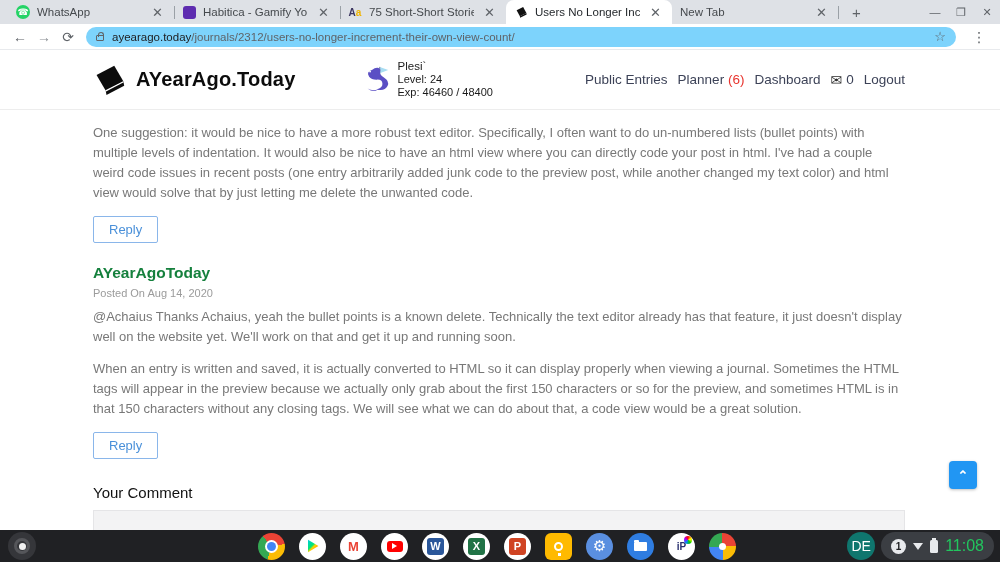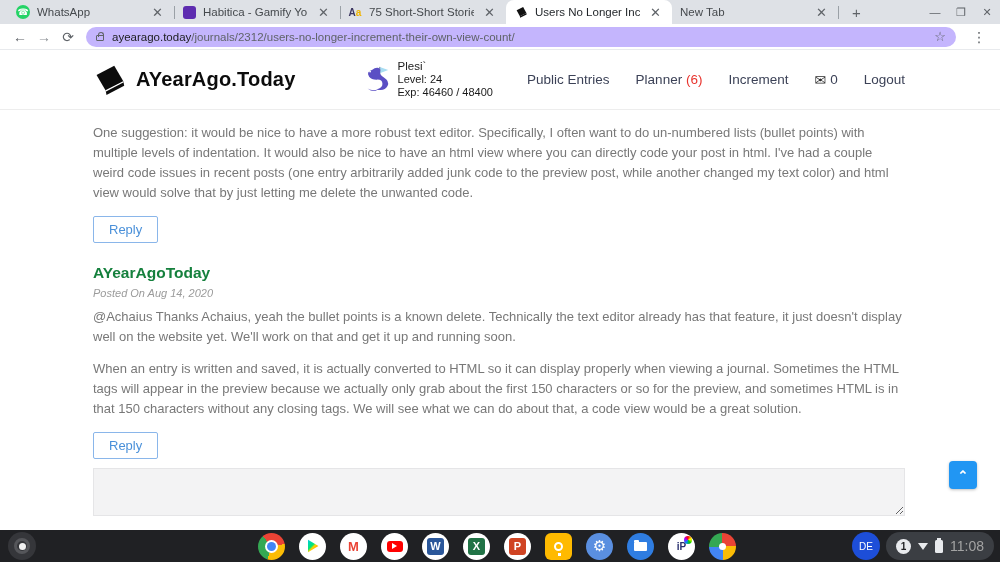--- a/index.html
+++ b/index.html
@@ -20,49 +20,49 @@
   .fav-st{font-size:10px;font-weight:bold;color:#3b3560;}
   .fav-st b{color:#f0b400;}
   .newtab-btn{margin-left:8px;margin-bottom:3px;font-size:15px;color:#5f6368;padding:0 6px;}
   .wincontrols{position:absolute;right:0;top:0;height:24px;display:flex;align-items:center;gap:0;}
   .winbtn{width:26px;height:24px;display:flex;align-items:center;justify-content:center;font-size:11px;color:#5f6368;}
 
   
   .toolbar{height:26px;background:#fff;display:flex;align-items:center;padding:0 8px;border-bottom:1px solid #e8eaed;}
   .navbtn{width:24px;height:22px;display:flex;align-items:center;justify-content:center;font-size:14px;color:#5f6368;}
   .navbtn.fwd{color:#8b9095;}
-  .omnibox{flex:1;height:20px;margin:0 10px 0 6px;background:#c4b5fd;border-radius:10px;display:flex;align-items:center;padding:0 10px;gap:8px;}
+  .omnibox{flex:1;height:20px;margin:0 10px 0 6px;background:#7dd3fc;border-radius:10px;display:flex;align-items:center;padding:0 10px;gap:8px;}
   .lock{width:8px;height:6px;border:1.2px solid #5f6368;border-radius:1px;position:relative;margin-top:3px;}
   .lock:before{content:"";position:absolute;left:1px;top:-4px;width:4px;height:4px;border:1.2px solid #5f6368;border-bottom:none;border-radius:3px 3px 0 0;}
   .url{font-size:11.5px;white-space:nowrap;overflow:hidden;}
   .url .domain{color:#202124;}
   .url .path{color:#5f6368;}
   .star{margin-left:auto;font-size:13px;color:#5f6368;}
   .menu-dots{font-size:14px;color:#5f6368;padding:0 6px;letter-spacing:0;}
 
   
   .page{position:relative;height:480px;background:#fff;overflow:hidden;}
   .site-header{height:60px;display:flex;align-items:center;padding:0 95px 0 92px;border-bottom:1px solid #ededed;}
   .logo-book{width:36px;height:34px;}
   .logo-text{font-size:20px;font-weight:700;color:#0c0c0c;margin-left:8px;letter-spacing:.2px;}
   .userbox{display:flex;align-items:center;margin-left:66px;gap:6px;}
   .avatar{width:30px;height:32px;}
   .userinfo{font-size:11px;color:#1a1a1a;line-height:13px;}
   .userinfo .uname{font-size:11.5px;}
-  .sitenav{margin-left:auto;display:flex;align-items:center;gap:26px;font-size:13.5px;color:#3c4257;}
+  .sitenav{margin-left:auto;display:flex;align-items:center;gap:10px;font-size:13.5px;color:#3c4257;}
   .sitenav .badge{color:#e8342e;}
   .mailitem{display:flex;align-items:center;gap:4px;}
   .mail-ic{font-size:14px;color:#2b2b2b;}
 
   
   .content{padding:5px 95px 0 93px;}
   .ptext{font-size:13px;line-height:20px;color:#787878;margin:8px 0 0;}
   .reply-btn{margin-top:13px;background:#fff;border:1px solid #8ab6ea;color:#4a90d9;font-size:13px;padding:5px 15px;border-radius:2px;cursor:pointer;}
   .author{font-size:15.5px;font-weight:700;color:#15803d;margin-top:21px;}
-  .posted{font-size:11px;font-style:italic;color:#9b9b9b;margin-top:5px;}
+  .posted{font-size:11px;color:#9b9b9b;margin-top:5px;}
   .formlabel{font-size:15px;color:#111;margin-top:25px;font-weight:500;}
   .ta-wrap{position:relative;margin-top:9px;width:812px;}
   .comment-ta{width:812px;height:48px;background:#f3f3f4;border:1px solid #e5e5e7;resize:both;outline:none;display:block;}
   .scrolltop{position:absolute;right:23px;top:411px;width:28px;height:28px;background:#2196f3;border:none;border-radius:4px;color:#fff;font-size:13px;font-weight:bold;cursor:pointer;box-shadow:0 1px 3px rgba(0,0,0,.25);}
 
   
   .shelf{position:absolute;left:0;bottom:0;width:1000px;height:32px;background:#202124;display:flex;align-items:center;}
   .launcher{position:absolute;left:8px;top:2px;width:28px;height:28px;border-radius:50%;background:#35363a;display:flex;align-items:center;justify-content:center;}
   .launcher .ring{width:16px;height:16px;border-radius:50%;border:3px solid #55565a;display:flex;align-items:center;justify-content:center;}
   .launcher .dot{width:7px;height:7px;border-radius:50%;background:#f1f1f1;}
@@ -86,27 +86,27 @@
   .bulb:after{content:"";position:absolute;left:2px;top:9px;width:3px;height:3px;background:#fff;}
   .ic-settings{background:#5a8fe0;color:#fff;font-size:15px;}
   .ic-files{background:#2f7de1;}
   .folder{width:13px;height:9px;background:#fff;border-radius:1px;position:relative;}
   .folder:before{content:"";position:absolute;top:-2px;left:0;width:5px;height:2px;background:#fff;border-radius:1px 1px 0 0;}
   .ip-txt{font-size:10px;font-weight:bold;color:#28306e;}
   .ip-dot{position:absolute;top:3px;right:3px;width:8px;height:8px;border-radius:50%;background:conic-gradient(#f00,#ff0,#0c0,#08f,#a0f,#f00);}
   .ic-photos{background:conic-gradient(#ea4335 0 25%,#fbbc05 0 50%,#4285f4 0 75%,#34a853 0 100%);}
   .ic-photos .c{width:7px;height:7px;border-radius:50%;background:#fff;}
   .status{position:absolute;right:6px;top:2px;display:flex;align-items:center;gap:6px;}
-  .kb-pill{width:28px;height:28px;border-radius:50%;background:#1d4ed8;color:#fff;font-size:10px;display:flex;align-items:center;justify-content:center;}
+  .kb-pill{width:28px;height:28px;border-radius:50%;background:#0f766e;color:#fff;font-size:14px;display:flex;align-items:center;justify-content:center;}
   .tray{height:28px;border-radius:14px;background:#3b3e43;display:flex;align-items:center;gap:7px;padding:0 10px;}
   .notif{width:15px;height:15px;border-radius:50%;background:#e8eaed;color:#202124;font-size:10px;font-weight:bold;display:flex;align-items:center;justify-content:center;}
   .tri-down{width:0;height:0;border-left:5px solid transparent;border-right:5px solid transparent;border-top:7px solid #e8eaed;}
   .batt{width:8px;height:13px;background:#e8eaed;border-radius:1.5px;position:relative;margin-top:1px;}
   .batt:before{content:"";position:absolute;top:-2px;left:2px;width:4px;height:2px;background:#e8eaed;}
-  .clock{color:#a3a3a3;font-size:14px;}
+  .clock{color:#22c55e;font-size:16px;}
 </style>
 </head>
 <body>
 
 <div class="screen">
 
   <div class="tabstrip">
     <div class="tab">
       <span class="favicon fav-wa">☎</span>
       <span class="title">WhatsApp</span>
@@ -184,39 +184,40 @@
         <div class="userinfo">
           <div class="uname">Plesi`</div>
           <div>Level: 24</div>
           <div>Exp: 46460 / 48400</div>
         </div>
       </div>
 
       <div class="sitenav">
         <span>Public Entries</span>
         <span><span>Planner</span> <span class="badge">(6)</span></span>
-        <span>Increment</span>
+        <span>Dashboard</span>
         <span class="mailitem">
           <span class="mail-ic">✉</span>
           <span>0</span>
         </span>
         <span>Logout</span>
       </div>
     </div>
 
     <div class="content">
       <p class="ptext">One suggestion: it would be nice to have a more robust text editor. Specifically, I often want to do un-numbered lists (bullet points) with multiple levels of indentation. It would also be nice to have an html view where you can directly code your post in html. I've had a couple weird code issues in recent posts (one entry arbitrarily added junk code to the preview post, while another changed my text color) and html view would solve that by just letting me delete the unwanted code.</p>
       <button class="reply-btn">Reply</button>
 
       <div class="author">AYearAgoToday</div>
       <div class="posted">Posted On Aug 14, 2020</div>
       <p class="ptext">@Achaius Thanks Achaius, yeah the bullet points is a known delete. Technically the text editor already has that feature, it just doesn't display well on the website yet. We'll work on that and get it up and running soon.</p>
       <p class="ptext" style="margin-top:12px">When an entry is written and saved, it is actually converted to HTML so it can display properly when viewing a journal. Sometimes the HTML tags will appear in the preview because we actually only grab about the first 150 characters or so for the preview, and sometimes HTML is in that 150 characters without any closing tags. We will see what we can do about that, a code view would be a great solution.</p>
       <button class="reply-btn">Reply</button>
 
+      <div class="formlabel">Your Comment</div>
       <div class="ta-wrap">
         <textarea class="comment-ta" value="" style=""></textarea>
 
       </div>
       
     </div>
 
     <button class="scrolltop">⌃</button>
   </div>
 

